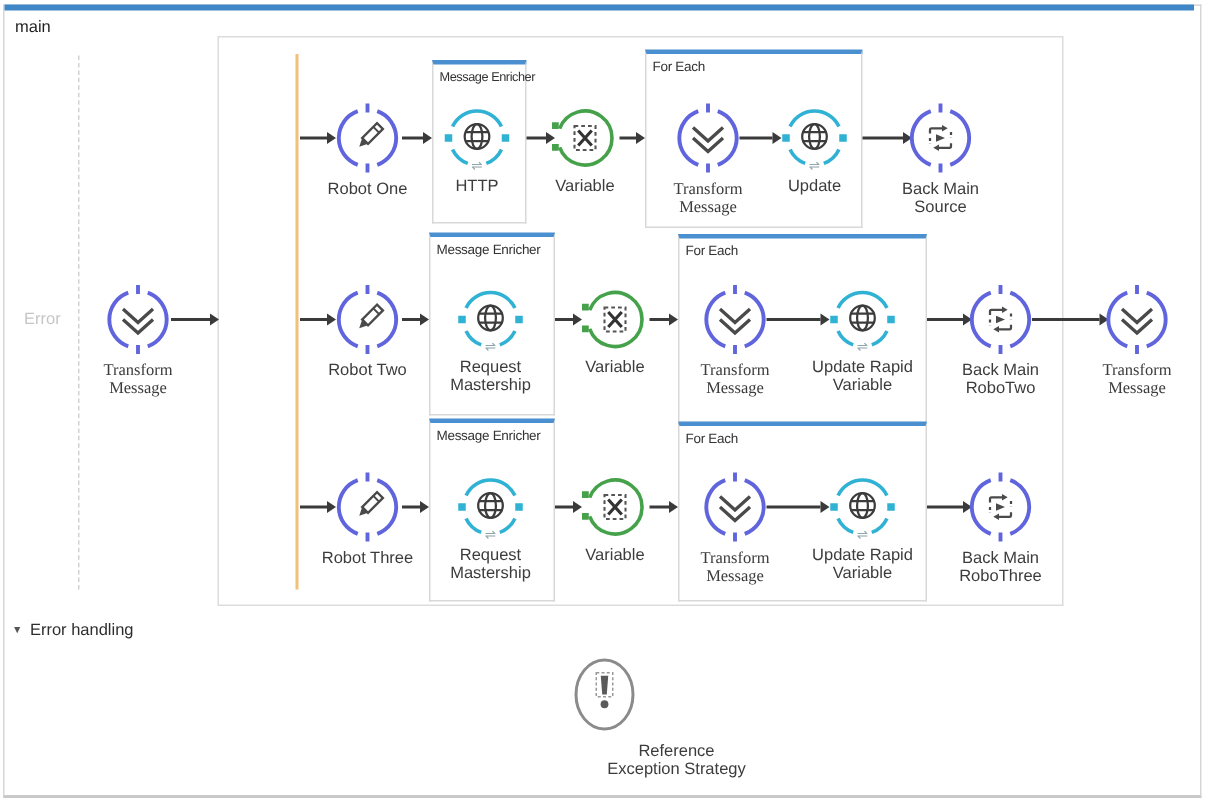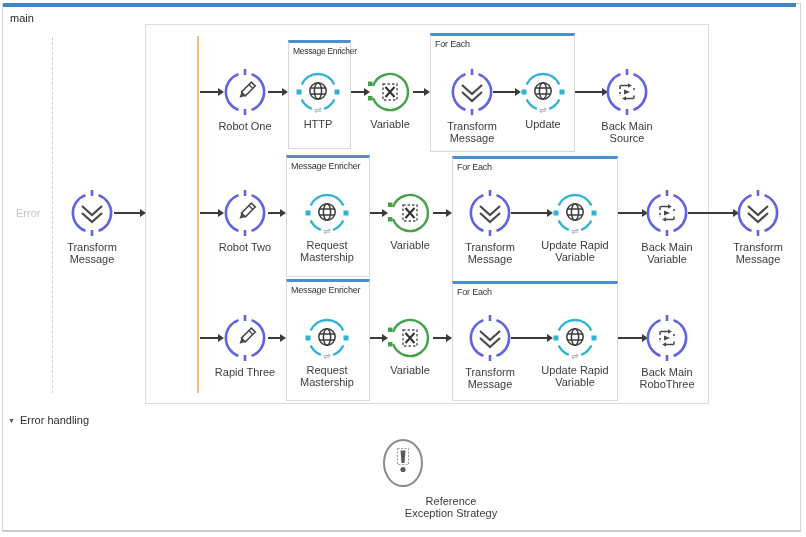--- a/index.html
+++ b/index.html
@@ -16,21 +16,21 @@
   .gbox{position:absolute;background:#fff;border:1px solid #d8d8d8;border-top:3px solid #4a90d0;}
   .gtitle{display:block;font-size:9px;color:#333;margin:3px 0 0 4px;white-space:nowrap;letter-spacing:-0.2px;}
   .arrow{position:absolute;height:2px;background:#3a3a3a;}
   .arrow::after{content:"";position:absolute;right:-6px;top:-3px;width:0;height:0;
     border-left:6px solid #3a3a3a;border-top:4px solid transparent;border-bottom:4px solid transparent;}
   .node{position:absolute;width:48px;height:48px;}
   .node svg{position:absolute;left:0;top:0;}
   .node.sm{width:44px;height:44px;}
   .nlabel{position:absolute;top:100%;margin-top:4px;left:50%;transform:translateX(-50%);
           width:84px;text-align:center;font-size:11px;line-height:12px;color:#3c3c3c;}
-  .w60{width:60px;} .w66{width:66px;} .w70{width:70px;} .w74{width:74px;} .w96{width:96px;}
+  .w60{width:60px;} .w66{width:66px;font-family:Liberation Serif, serif;} .w70{width:70px;} .w74{width:74px;} .w96{width:96px;}
   .nowrap{white-space:nowrap;width:auto;}
   .errhdr{position:absolute;left:8px;top:414px;display:flex;align-items:center;font-size:11px;color:#2e2e2e;}
   .tri{font-size:7px;color:#555;margin-right:5px;line-height:11px;}
 </style>
 </head>
 <body>
 
 <div id="canvas">
   <div class="frame"></div>
   <div class="topbar"></div>
@@ -125,21 +125,21 @@
     <svg width="48" height="48" viewBox="0 0 48 48">
       <g stroke="#6165dd" stroke-width="2.6" fill="none">
         <path d="M30.5,6.1 A19,19 0 0 1 30.5,41.9 M17.5,41.9 A19,19 0 0 1 17.5,6.1 M24,1 V7 M24,41 V47"></path>
         </g>
       <g transform="rotate(45 24 24)">
         <rect x="21.5" y="12.5" width="5.5" height="14" stroke="#4a4a4a" stroke-width="1.6" fill="none"></rect>
         <path d="M21.5,26.5 L24.2,32 L27,26.5 Z" fill="#4a4a4a"></path>
         <path d="M21.5,16 h5.5" stroke="#4a4a4a" stroke-width="1.3"></path>
         </g>
     </svg>
-    <div class="nlabel">Rapid Three</div>
+    <div class="nlabel">Robot Three</div>
   </div>
 
   <div class="node sm" style="left:296px;top:70px;">
     <svg width="44" height="44" viewBox="0 0 44 44">
       <g>
         <path d="M5.7,14.4 A18,18 0 0 1 38.3,14.4 M38.3,29.6 A18,18 0 0 1 28.2,38.9 M15.8,38.9 A18,18 0 0 1 5.7,29.6" stroke="#2fb2d4" stroke-width="2.4" fill="none"></path>
         <rect x="0.5" y="19.5" width="5" height="5" fill="#2fb2d4"></rect>
         <rect x="38.5" y="19.5" width="5" height="5" fill="#2fb2d4"></rect>
         <text x="22" y="43" text-anchor="middle" font-size="9" fill="#8fa6ad">⇌</text>
         </g>
@@ -335,21 +335,21 @@
       <g stroke="#4a4a4a" fill="none" stroke-width="1.5">
         <path d="M17,21 V18.5 Q17,17.5 18,17.5 H25"></path>
         <path d="M25,15.3 L28.8,17.5 L25,19.7" fill="#4a4a4a" stroke="none"></path>
         <path d="M31,20 V24" stroke-dasharray="2,1.8"></path>
         <path d="M31,27.5 V29.5 Q31,30.5 30,30.5 H23"></path>
         <path d="M23,28.3 L19.2,30.5 L23,32.7" fill="#4a4a4a" stroke="none"></path>
         <path d="M17,24 V28" stroke-dasharray="2,1.8"></path>
         <path d="M21,21.5 L27,24 L21,26.5 Z" fill="#4a4a4a" stroke="none"></path>
         </g>
     </svg>
-    <div class="nlabel w60">Back Main Variable</div>
+    <div class="nlabel w60">Back Main RoboTwo</div>
   </div>
   <div class="node" style="left:643px;top:314px;">
     <svg width="48" height="48" viewBox="0 0 48 48">
       <g stroke="#6165dd" stroke-width="2.6" fill="none">
         <path d="M30.5,6.1 A19,19 0 0 1 30.5,41.9 M17.5,41.9 A19,19 0 0 1 17.5,6.1 M24,1 V7 M24,41 V47"></path>
         </g>
       <g stroke="#4a4a4a" fill="none" stroke-width="1.5">
         <path d="M17,21 V18.5 Q17,17.5 18,17.5 H25"></path>
         <path d="M25,15.3 L28.8,17.5 L25,19.7" fill="#4a4a4a" stroke="none"></path>
         <path d="M31,20 V24" stroke-dasharray="2,1.8"></path>

